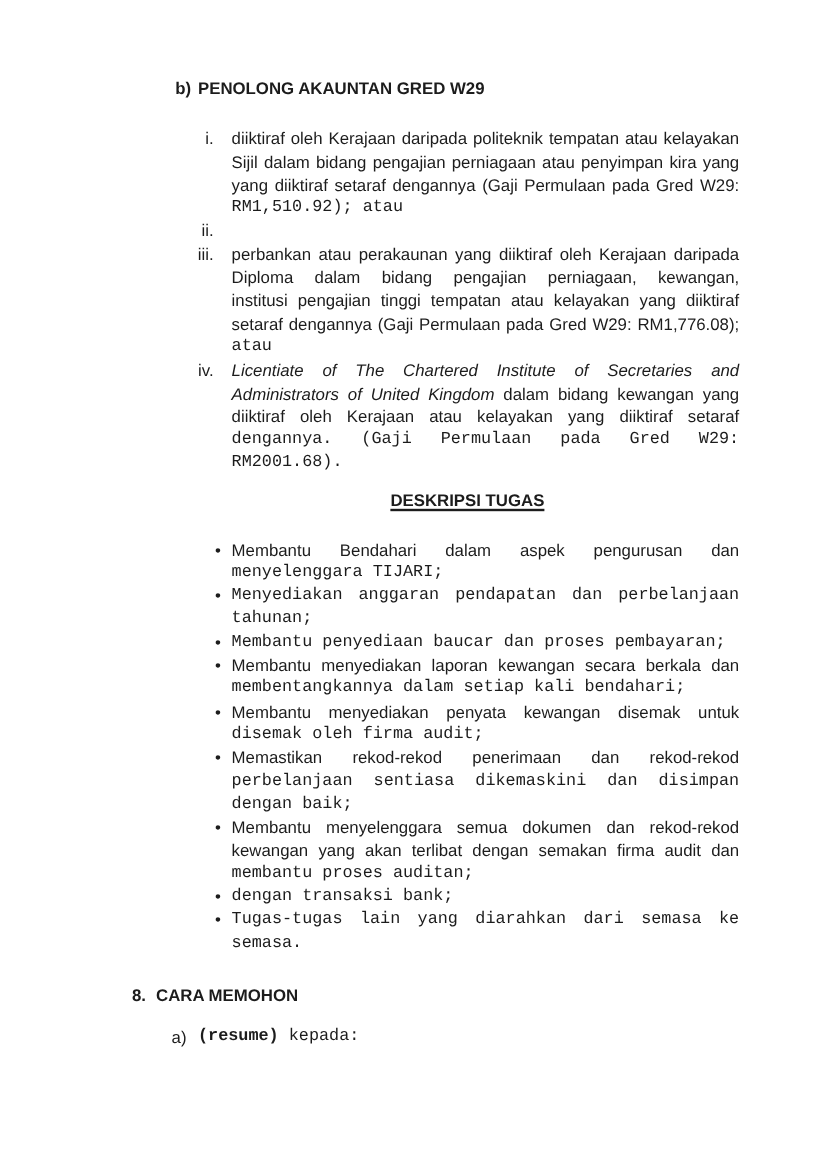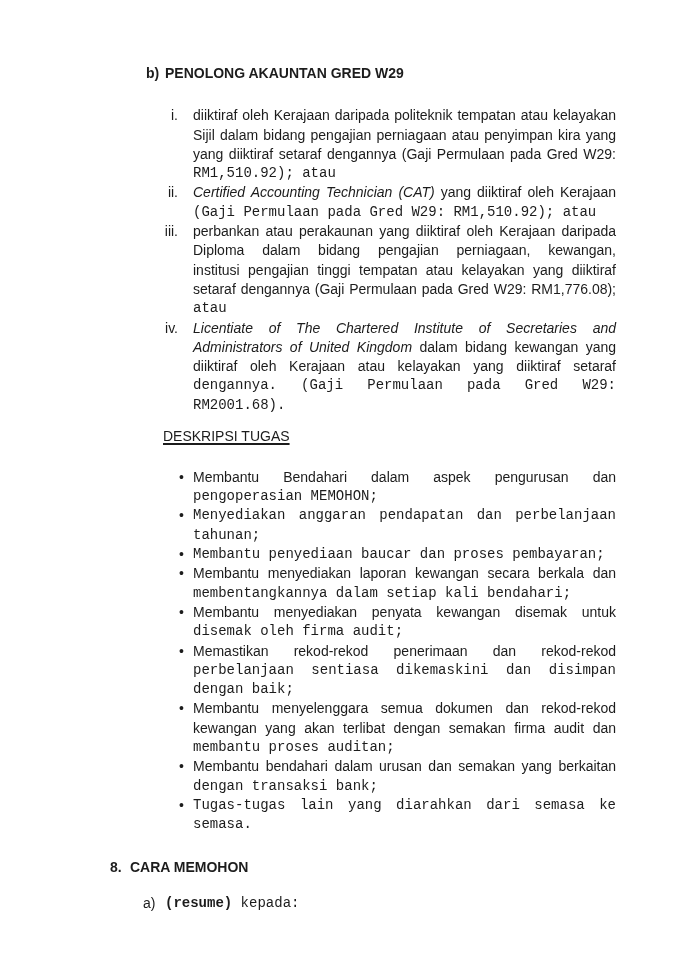--- a/index.html
+++ b/index.html
@@ -31,24 +31,25 @@
     padding-right: 15px;
   }
   ul.tasks .row .mk { padding-right: 9px; }
   .row .tx { flex: 1 1 auto; min-width: 0; }
 
   .jline { text-align: justify; text-align-last: justify; }
   .jline.last { text-align-last: left; font-family: Liberation Mono, monospace; }
 
   .tasks-h {
     margin: 12px 0 0 55px;
-    font-weight: 400;
+    font-weight: 700;
     text-decoration: underline;
     text-decoration-thickness: 1.5px;
     text-underline-offset: 2px;
+    text-align: center;
   }
 
   .s8 { margin: 24px 0 0 2px; font-weight: 700; display: flex; }
   .s8 .mk { flex: 0 0 20px; }
 
   .apply { margin: 16px 0 0 35px; }
   .apply .mk { flex: 0 0 22px; text-align: left; padding-right: 0; }
 
   .sn { font-style: normal; }
   .si { font-style: italic; }
@@ -70,24 +71,20 @@
           <span class="mk">i.</span>
           <div class="tx">
             <div class="jline"><span class="sn">diiktiraf oleh Kerajaan daripada politeknik tempatan atau kelayakan</span></div>
             <div class="jline"><span class="sn">Sijil dalam bidang pengajian perniagaan atau penyimpan kira yang</span></div>
             <div class="jline"><span class="sn">yang diiktiraf setaraf dengannya (Gaji Permulaan pada Gred W29:</span></div>
             <div class="jline last"><span class="sn">RM1,510.92); atau</span></div>
           </div>
         </li>
         <li class="row">
           <span class="mk">ii.</span>
-          <div class="tx">
-            <div class="jline"><span class="si">Certified Accounting Technician (CAT)</span><span class="sn"> yang diiktiraf oleh Kerajaan</span></div>
-            <div class="jline last"><span class="sn">(Gaji Permulaan pada Gred W29: RM1,510.92); atau</span></div>
-          </div>
         </li>
         <li class="row">
           <span class="mk">iii.</span>
           <div class="tx">
             <div class="jline"><span class="sn">perbankan atau perakaunan yang diiktiraf oleh Kerajaan daripada</span></div>
             <div class="jline"><span class="sn">Diploma dalam bidang pengajian perniagaan, kewangan,</span></div>
             <div class="jline"><span class="sn">institusi pengajian tinggi tempatan atau kelayakan yang diiktiraf</span></div>
             <div class="jline"><span class="sn">setaraf dengannya (Gaji Permulaan pada Gred W29: RM1,776.08);</span></div>
             <div class="jline last"><span class="sn">atau</span></div>
           </div>
@@ -103,21 +100,21 @@
         </li>
       </ol>
 
     <div class="tasks-h">DESKRIPSI TUGAS</div>
 
     <ul class="tasks" id="task-list">
         <li class="row">
           <span class="mk">•</span>
           <div class="tx">
             <div class="jline"><span class="sn">Membantu Bendahari dalam aspek pengurusan dan</span></div>
-            <div class="jline last"><span class="sn">pengoperasian MEMOHON;</span></div>
+            <div class="jline last"><span class="sn">menyelenggara TIJARI;</span></div>
           </div>
         </li>
         <li class="row">
           <span class="mk">•</span>
           <div class="tx">
             <div class="jline last"><span class="sn">Menyediakan anggaran pendapatan dan perbelanjaan tahunan;</span></div>
           </div>
         </li>
         <li class="row">
           <span class="mk">•</span>
@@ -150,21 +147,20 @@
           <span class="mk">•</span>
           <div class="tx">
             <div class="jline"><span class="sn">Membantu menyelenggara semua dokumen dan rekod-rekod</span></div>
             <div class="jline"><span class="sn">kewangan yang akan terlibat dengan semakan firma audit dan</span></div>
             <div class="jline last"><span class="sn">membantu proses auditan;</span></div>
           </div>
         </li>
         <li class="row">
           <span class="mk">•</span>
           <div class="tx">
-            <div class="jline"><span class="sn">Membantu bendahari dalam urusan dan semakan yang berkaitan</span></div>
             <div class="jline last"><span class="sn">dengan transaksi bank;</span></div>
           </div>
         </li>
         <li class="row">
           <span class="mk">•</span>
           <div class="tx">
             <div class="jline last"><span class="sn">Tugas-tugas lain yang diarahkan dari semasa ke semasa.</span></div>
           </div>
         </li>
       </ul>

